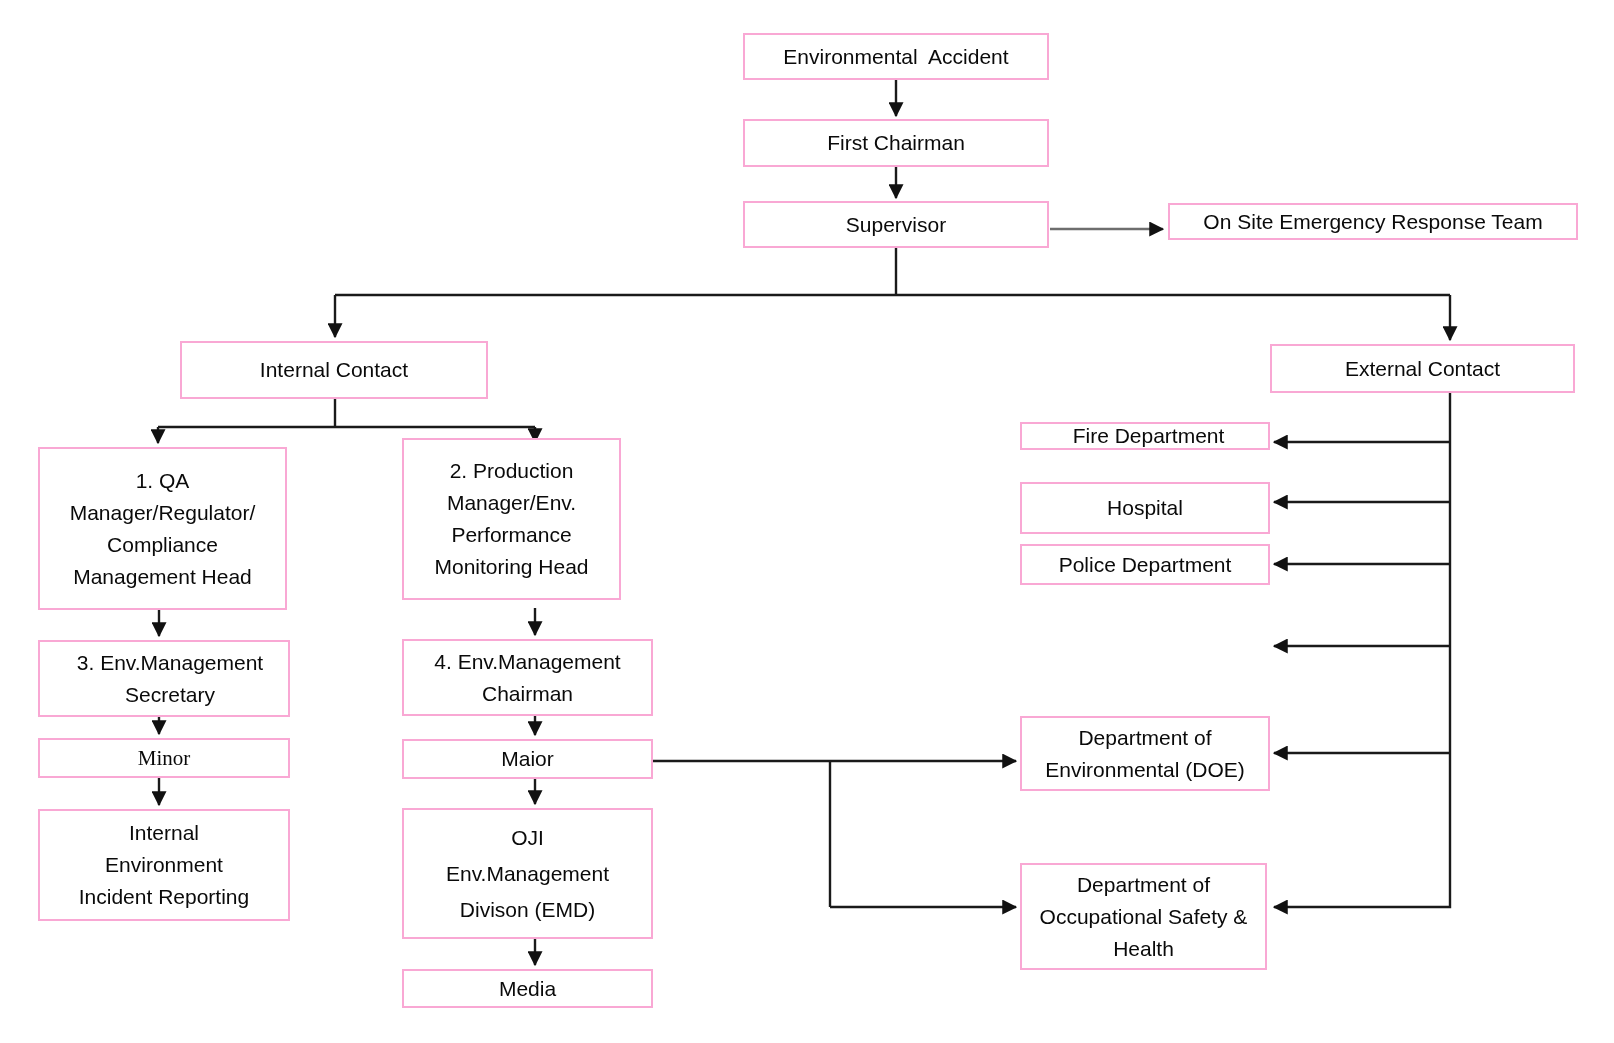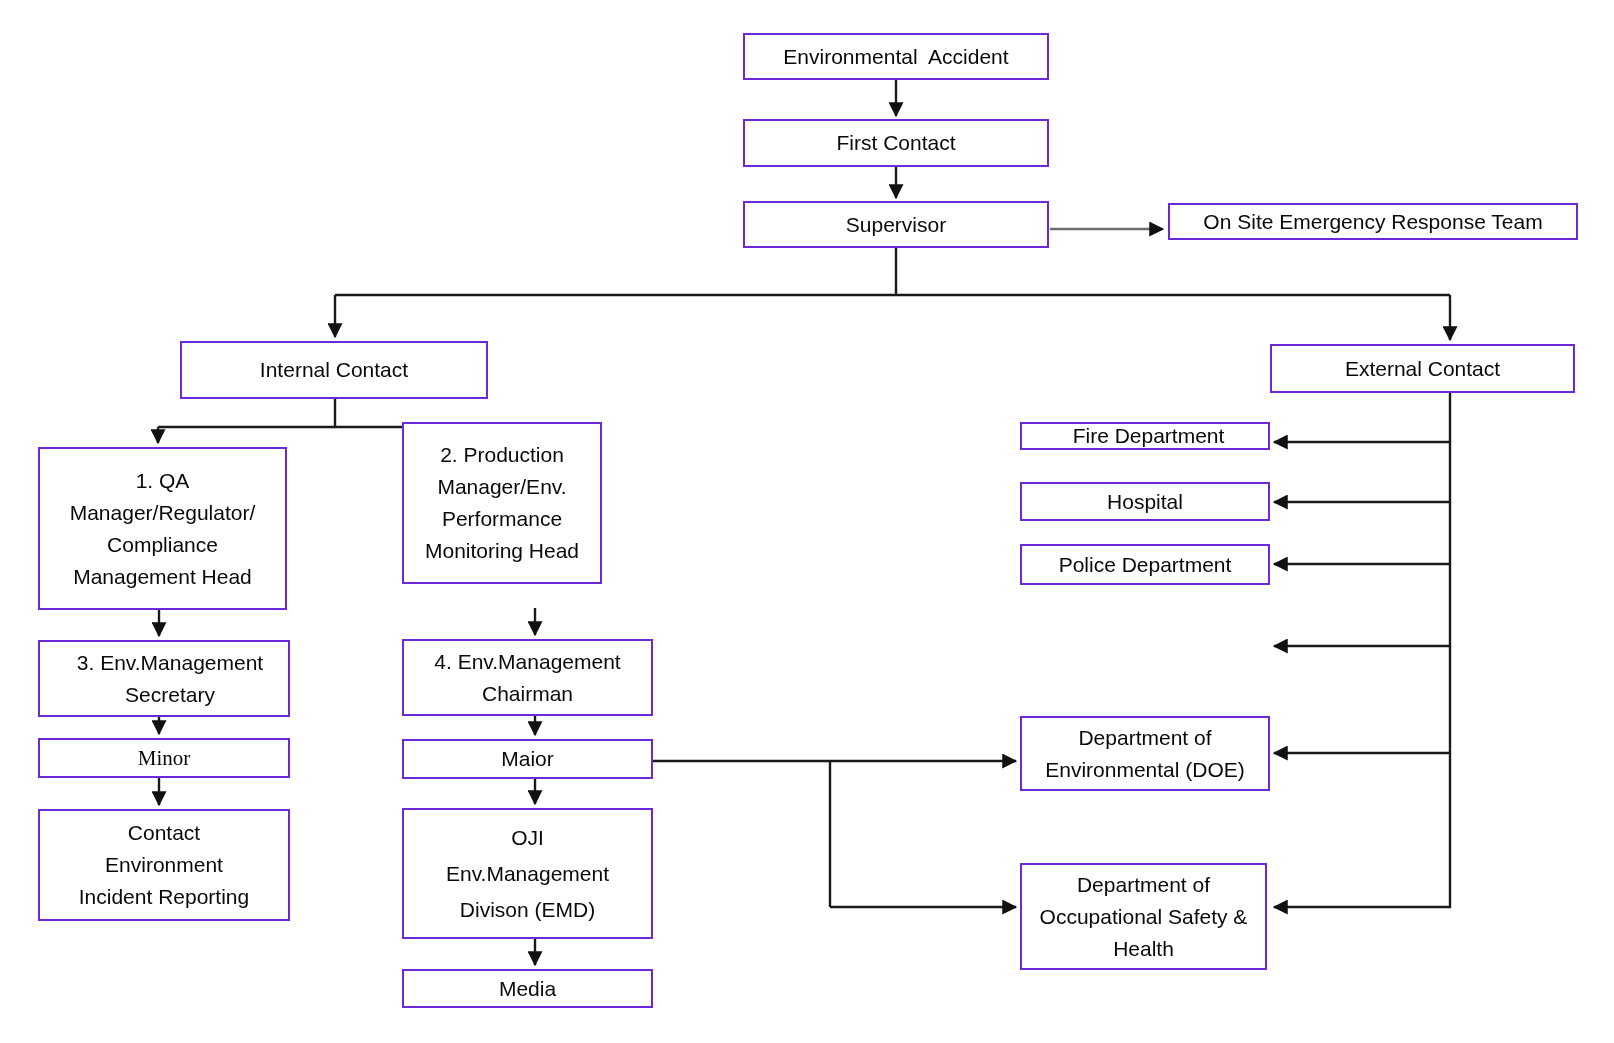--- a/index.html
+++ b/index.html
@@ -11,21 +11,21 @@
     color:#000;
     overflow:hidden;
   }
   .edges-layer{
     position:absolute;left:0;top:0;width:1614px;height:1043px;
     pointer-events:none;
   }
   .node{
     position:absolute;
     box-sizing:border-box;
-    border:2px solid #6d28d9;
+    border:2px solid #f9a8d4;
     background:#ffffff;
     display:flex;align-items:center;justify-content:center;
     text-align:center;
   }
   .node-label{
     white-space:pre-line;
     font-size:21px;
     line-height:32px;
     color:#0a0a0a;
     padding:0 6px;
@@ -77,21 +77,21 @@
       <path d="M1450 646 H1274" marker-end="url(#arr)"></path>
       <path d="M1450 753 H1274" marker-end="url(#arr)"></path>
     </g>
   </svg>
 
   <div class="node" style="left:743px;top:33px;width:306px;height:47px;">
     <span class="node-label">Environmental&nbsp; Accident</span>
   </div>
 
   <div class="node" style="left:743px;top:119px;width:306px;height:48px;">
-    <span class="node-label">First Contact</span>
+    <span class="node-label">First Chairman</span>
   </div>
 
   <div class="node" style="left:743px;top:201px;width:306px;height:47px;">
     <span class="node-label">Supervisor</span>
   </div>
 
   <div class="node" style="left:1168px;top:203px;width:410px;height:37px;">
     <span class="node-label">On Site Emergency Response Team</span>
   </div>
 
@@ -103,21 +103,21 @@
     <span class="node-label">External Contact</span>
   </div>
 
   <div class="node" style="left:38px;top:447px;width:249px;height:163px;">
     <span class="node-label">1. QA
 Manager/Regulator/
 Compliance
 Management Head</span>
   </div>
 
-  <div class="node" style="left:402px;top:422px;width:200px;height:162px;text-align:center;">
+  <div class="node" style="left:402px;top:438px;width:219px;height:162px;text-align:center;">
     <span class="node-label">2. Production
 Manager/Env.
 Performance
 Monitoring Head</span>
   </div>
 
   <div class="node" style="left:38px;top:640px;width:252px;height:77px;padding-left:12px;">
     <span class="node-label">3. Env.Management
 Secretary</span>
   </div>
@@ -129,40 +129,40 @@
 
   <div class="node" style="left:38px;top:738px;width:252px;height:40px;font-family:Liberation Serif, serif;">
     <span class="node-label">Minor</span>
   </div>
 
   <div class="node" style="left:402px;top:739px;width:251px;height:40px;">
     <span class="node-label">Maior</span>
   </div>
 
   <div class="node" style="left:38px;top:809px;width:252px;height:112px;">
-    <span class="node-label">Contact
+    <span class="node-label">Internal
 Environment
 Incident Reporting</span>
   </div>
 
   <div class="node" style="left:402px;top:808px;width:251px;height:131px;">
     <span class="node-label" style="line-height:36px;">OJI
 Env.Management
 Divison (EMD)</span>
   </div>
 
   <div class="node" style="left:402px;top:969px;width:251px;height:39px;">
     <span class="node-label">Media</span>
   </div>
 
   <div class="node" style="left:1020px;top:422px;width:250px;height:28px;padding-left:7px;">
     <span class="node-label">Fire Department</span>
   </div>
 
-  <div class="node" style="left:1020px;top:482px;width:250px;height:39px;">
+  <div class="node" style="left:1020px;top:482px;width:250px;height:52px;">
     <span class="node-label">Hospital</span>
   </div>
 
   <div class="node" style="left:1020px;top:544px;width:250px;height:41px;">
     <span class="node-label">Police Department</span>
   </div>
 
 
   <div class="node" style="left:1020px;top:716px;width:250px;height:75px;">
     <span class="node-label">Department of

